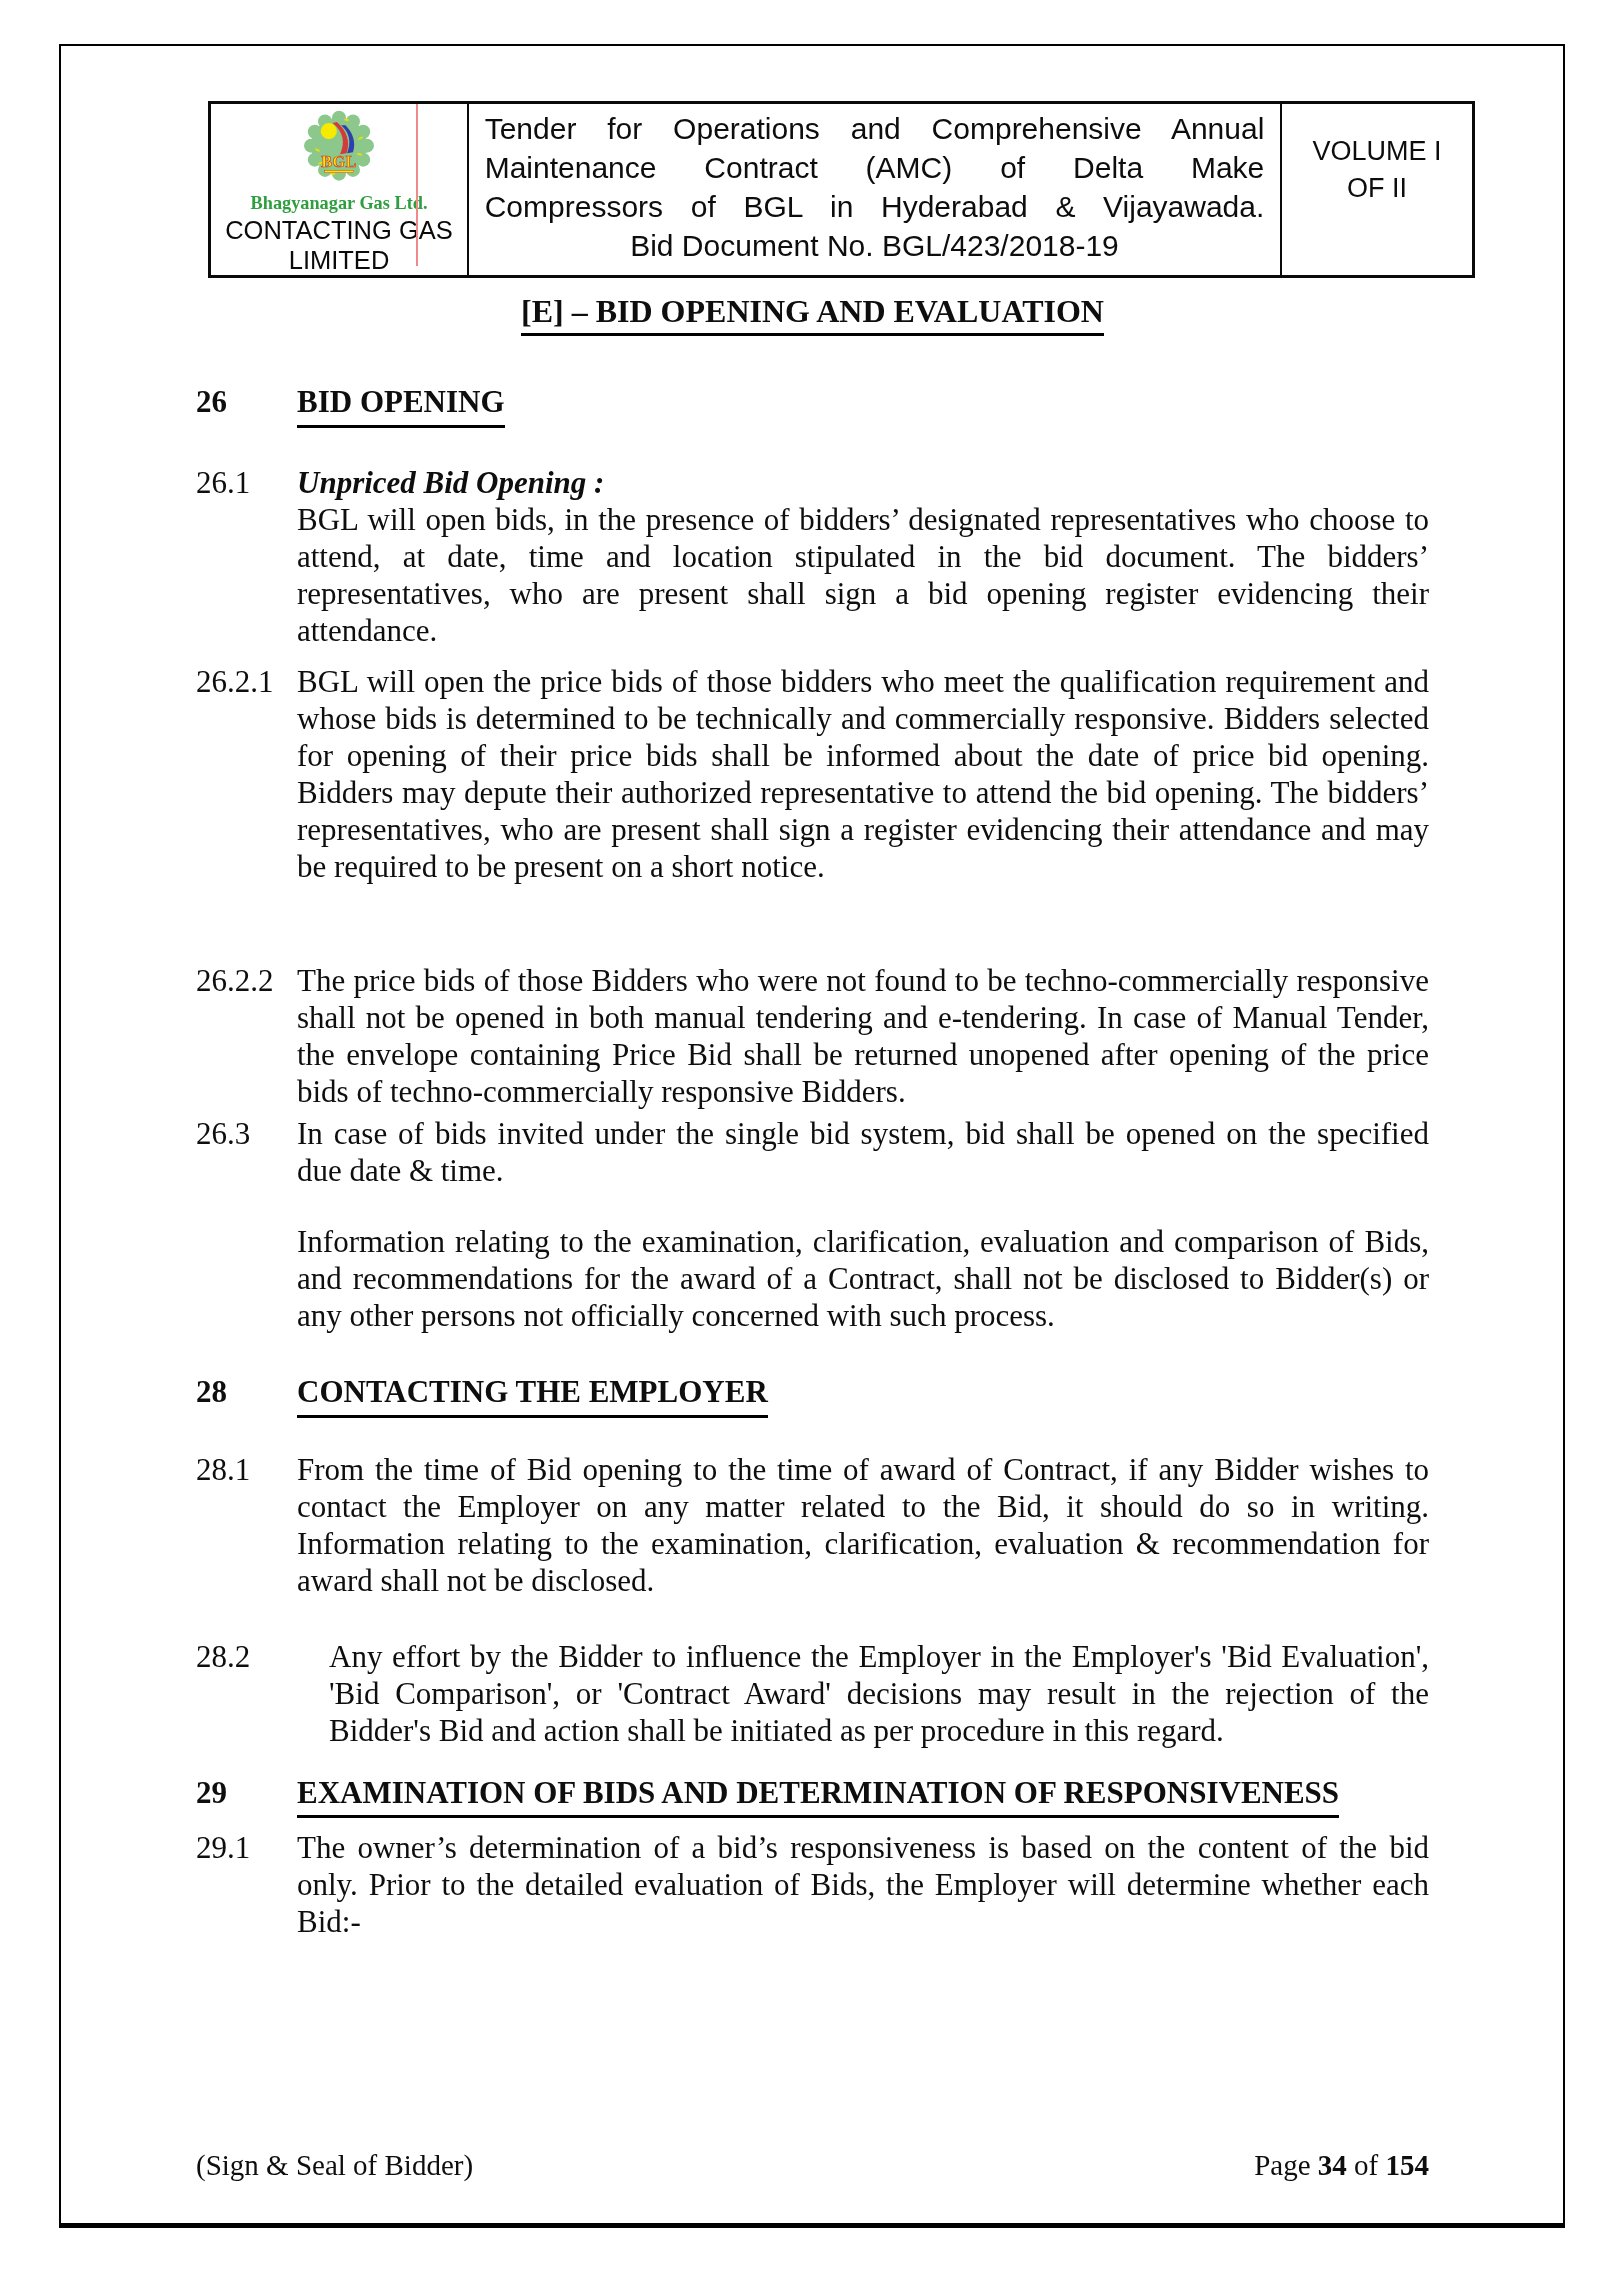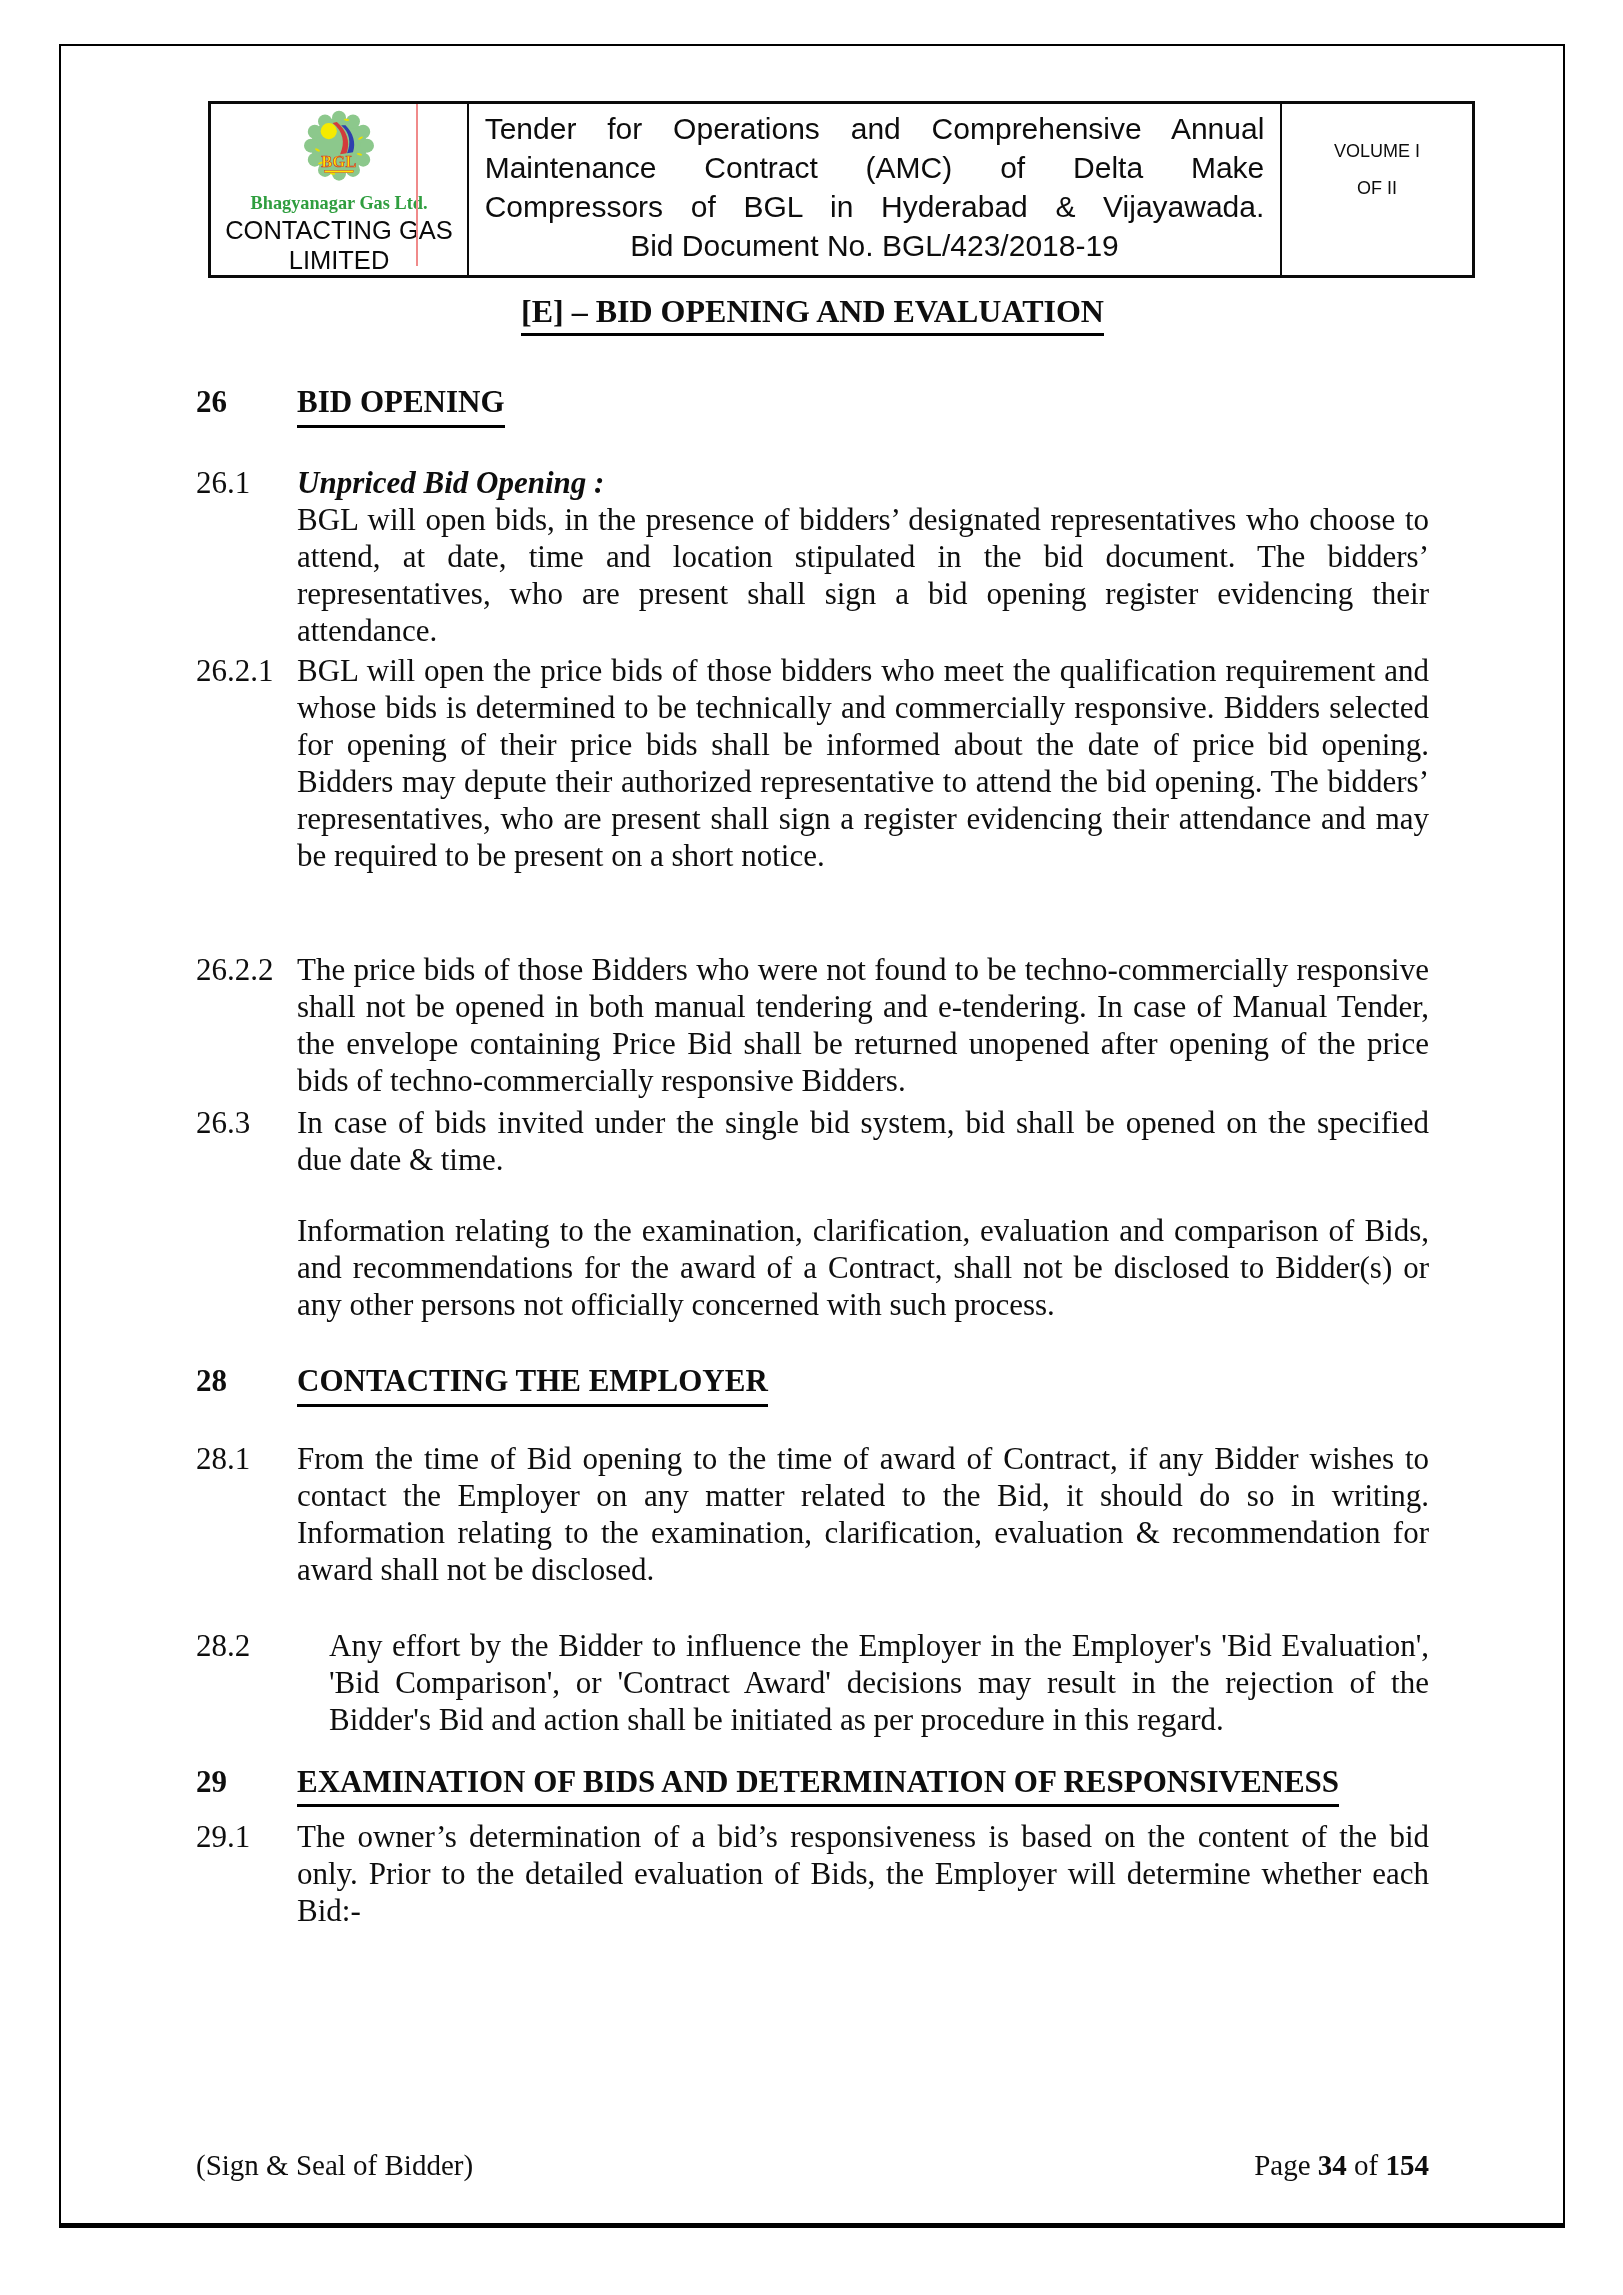--- a/index.html
+++ b/index.html
@@ -35,21 +35,21 @@
   .cell-title {
     flex:1; border-right:2.6px solid #0a0a0a; box-sizing:border-box;
     padding:5.2px 15.7px 0 15.7px;
     font-family:"Liberation Sans", sans-serif; font-size:30px; line-height:39px; color:#0d0d0d;
   }
   .jline { text-align:justify; text-align-last:justify; }
   .cline { text-align:center; }
   .cell-volume {
     width:190px; flex:0 0 190px; display:flex; flex-direction:column; align-items:center;
     justify-content:center; padding-bottom:39px; box-sizing:border-box;
-    font-family:"Liberation Sans", sans-serif; font-size:18px; line-height:37px; color:#0d0d0d;
+    font-family:"Liberation Sans", sans-serif; font-size:27px; line-height:37px; color:#0d0d0d;
   }
   
   .content {
     position:absolute; left:196px; top:293px; width:1233px;
     font-size:31px; line-height:37px; color:#0e0e0e;
   }
   .h-main { text-align:center; font-weight:bold; font-size:32px; line-height:37px; }
   .h-main span { display:inline-block; border-bottom:3.9px solid #000; padding-bottom:3.3px; }
   .row { display:flex; align-items:flex-start; }
   .row .num { flex:0 0 101px; white-space:nowrap; }
@@ -57,21 +57,21 @@
   .row .txt { flex:1; min-width:0; }
   .sec-title {
     display:inline-block; font-weight:bold; border-bottom:3.3px solid #000; padding-bottom:4.6px;
   }
   .subtitle { font-weight:bold; font-style:italic; }
   .body { text-align:justify; }
   
   .mt-sec26  { margin-top:47px; }
   .mt-261    { margin-top:36px; }
   .mt-262    { margin-top:34px; }
-  .mt-2621   { margin-top:3px; }
+  .mt-2621   { margin-top:14px; }
   .mt-2622   { margin-top:77px; }
   .mt-263    { margin-top:5.2px; }
   .mt-sec27  { margin-top:39px; }
   .mt-27body { margin-top:34px; }
   .mt-sec28  { margin-top:39px; }
   .mt-281    { margin-top:33px; }
   .mt-282    { margin-top:39px;gap:32px; }
   .mt-sec29  { margin-top:25px; }
   .mt-291    { margin-top:11px; }
   

